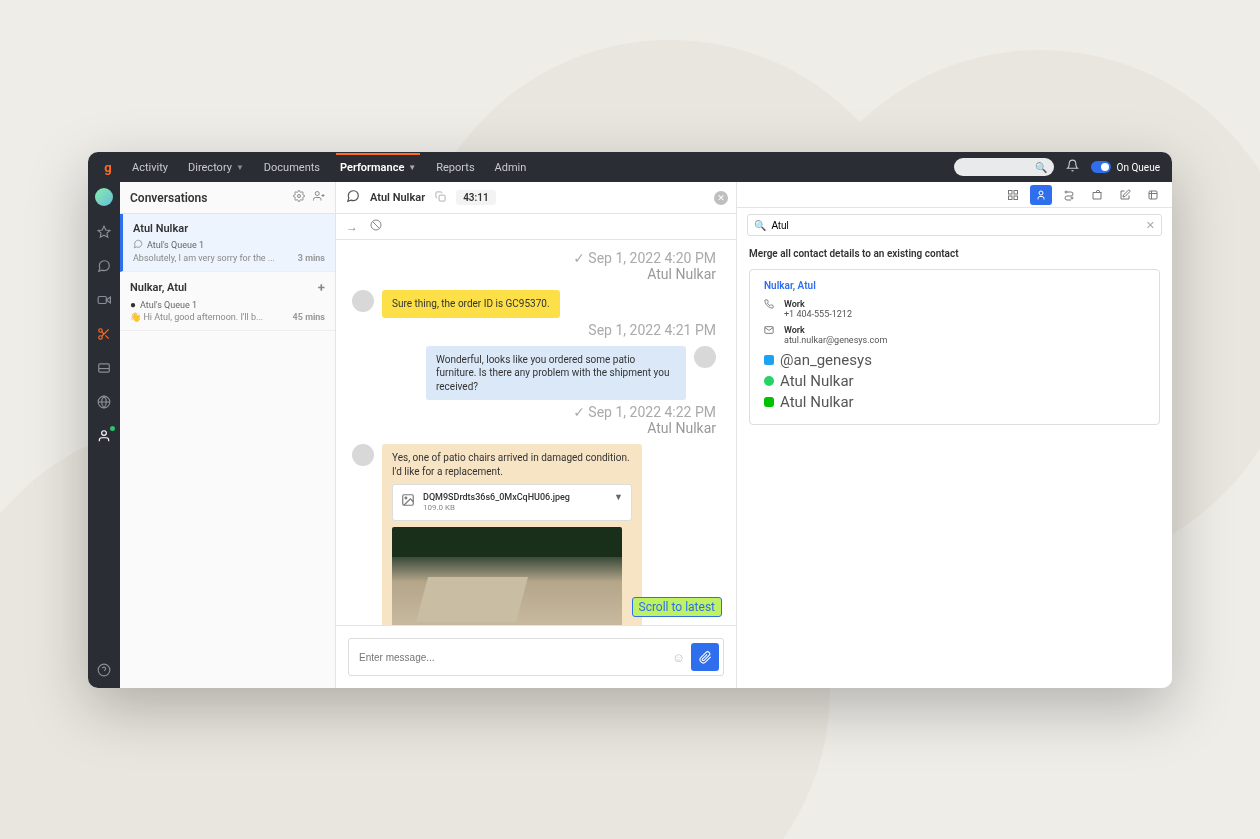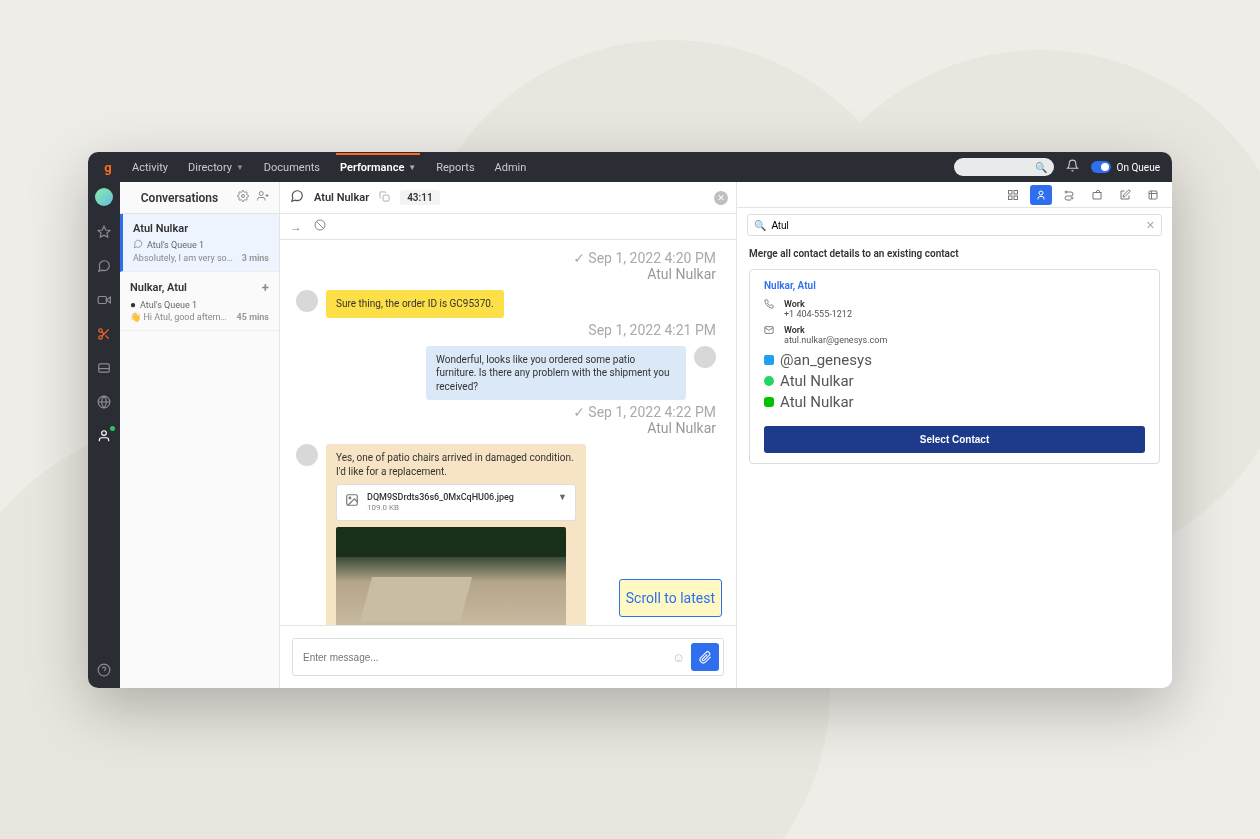--- a/index.html
+++ b/index.html
@@ -143,27 +143,26 @@
   position: absolute;
   width: 5px; height: 5px;
   background: #2dc36a;
   border-radius: 50%;
   top: -2px; right: -3px;
 }
 .rail .bottom-spacer { flex: 1; }
 
 
 .conv-panel {
-  width: 160px;
+  width: 216px;
   background: #fafafa;
   border-right: 1px solid #e4e4e4;
   display: flex;
   flex-direction: column;
   flex-shrink: 0;
-  text-align: center;
 }
 .conv-head {
   padding: 8px 10px;
   display: flex;
   align-items: center;
   border-bottom: 1px solid #e4e4e4;
 }
 .conv-head .title { font-size: 12px; font-weight: 600; color: #333; flex: 1; }
 .conv-head .icon-btn { color: #888; font-size: 12px; margin-left: 8px; cursor: pointer; }
 .conv-item {
@@ -308,25 +307,25 @@
   text-align: right;
   margin: 2px 0 8px 0;
 }
 .msg-meta.left { text-align: right; margin-left: 30px; }
 .msg-meta .who { display: block; color: #999; }
 
 .scroll-latest {
   position: absolute;
   bottom: 8px;
   right: 14px;
-  font-size: 14px;
+  font-size: 12px;
   color: #2f6fed;
   border: 1px solid #2f6fed;
-  background: #fef9c3;
-  padding: 10px 6px;
+  background: #bef264;
+  padding: 2px 6px;
   border-radius: 3px;
   cursor: pointer;
 }
 
 .chat-input-area {
   padding: 12px;
   border-top: 1px solid #e4e4e4;
 }
 .chat-input {
   border: 1px solid #ddd;
@@ -789,18 +788,17 @@
         </div>
         <div class="social">
           <span class="sq wa"></span>
           <span>Atul Nulkar</span>
         </div>
         <div class="social">
           <span class="sq line"></span>
           <span>Atul Nulkar</span>
         </div>
 
-        <button class="select-btn">Select Contact</button>
       </div>
     </div>
 
   </div>
 </div>
 
 </body></html>

